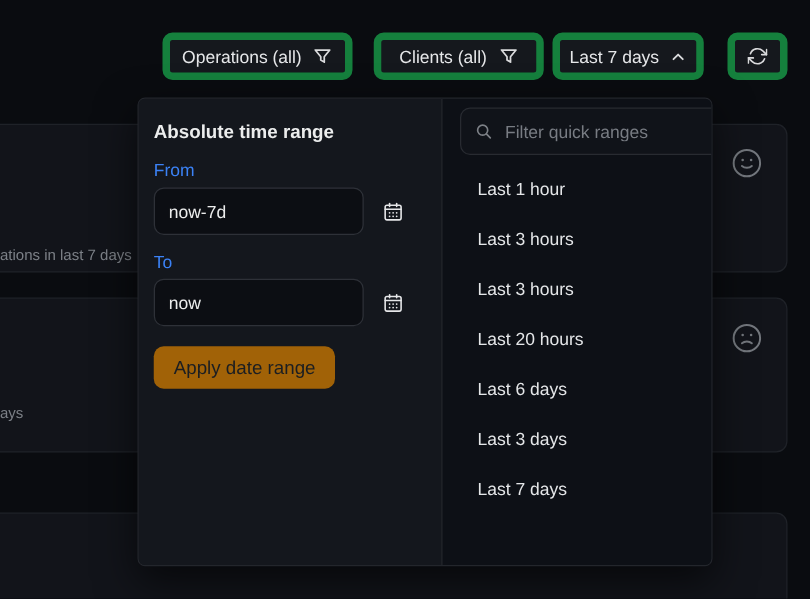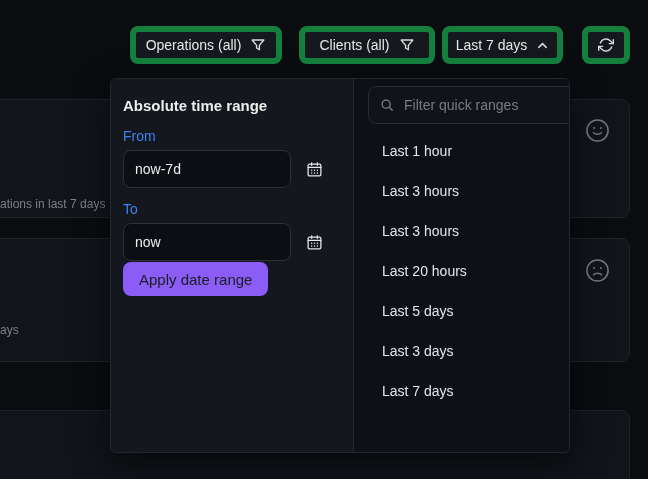--- a/index.html
+++ b/index.html
@@ -56,22 +56,22 @@
     width:168px;height:38px;padding:0 11px;
     background:#0c0e13;border:1px solid #2e3138;border-radius:8px;
     color:#eceded;font-size:14px;font-family:"Liberation Sans",sans-serif;
     outline:none;
   }
   .cal-btn{
     margin-left:14px;width:18px;height:18px;padding:0;border:none;background:none;
     color:#e6e7e9;cursor:pointer;display:flex;align-items:center;justify-content:center;
   }
   .apply-btn{
-    margin-top:1px;height:34px;padding:0 16px;
-    background:#8b5cf6;border:none;border-radius:8px;
+    margin-top:16px;height:34px;padding:0 16px;
+    background:#a16207;border:none;border-radius:8px;
     color:#1b1e22;font-size:15px;font-family:"Liberation Sans",sans-serif;
     cursor:pointer;
   }
   .quick-section{
     flex:1;background:#0d1016;border-left:1px solid #24272d;
     padding:7px 14px 0 14px;display:flex;flex-direction:column;
   }
   .search-box{
     height:38px;flex:none;display:flex;align-items:center;gap:8px;
     background:#101319;border:1px solid #282b31;border-radius:8px;
@@ -195,20 +195,20 @@
           <circle cx="7" cy="7" r="4.6"></circle>
           <line x1="10.6" y1="10.6" x2="14" y2="14"></line>
         </svg>
         <input class="search-input" type="text" placeholder="Filter quick ranges" style="">
       </div>
       <div class="quick-list">
           <div class="quick-item">Last 1 hour</div>
           <div class="quick-item">Last 3 hours</div>
           <div class="quick-item">Last 3 hours</div>
           <div class="quick-item">Last 20 hours</div>
-          <div class="quick-item">Last 5 days</div>
+          <div class="quick-item">Last 6 days</div>
           <div class="quick-item">Last 3 days</div>
           <div class="quick-item">Last 7 days</div>
         </div>
     </div>
 
   </div>
 </div>
 
 </body></html>

